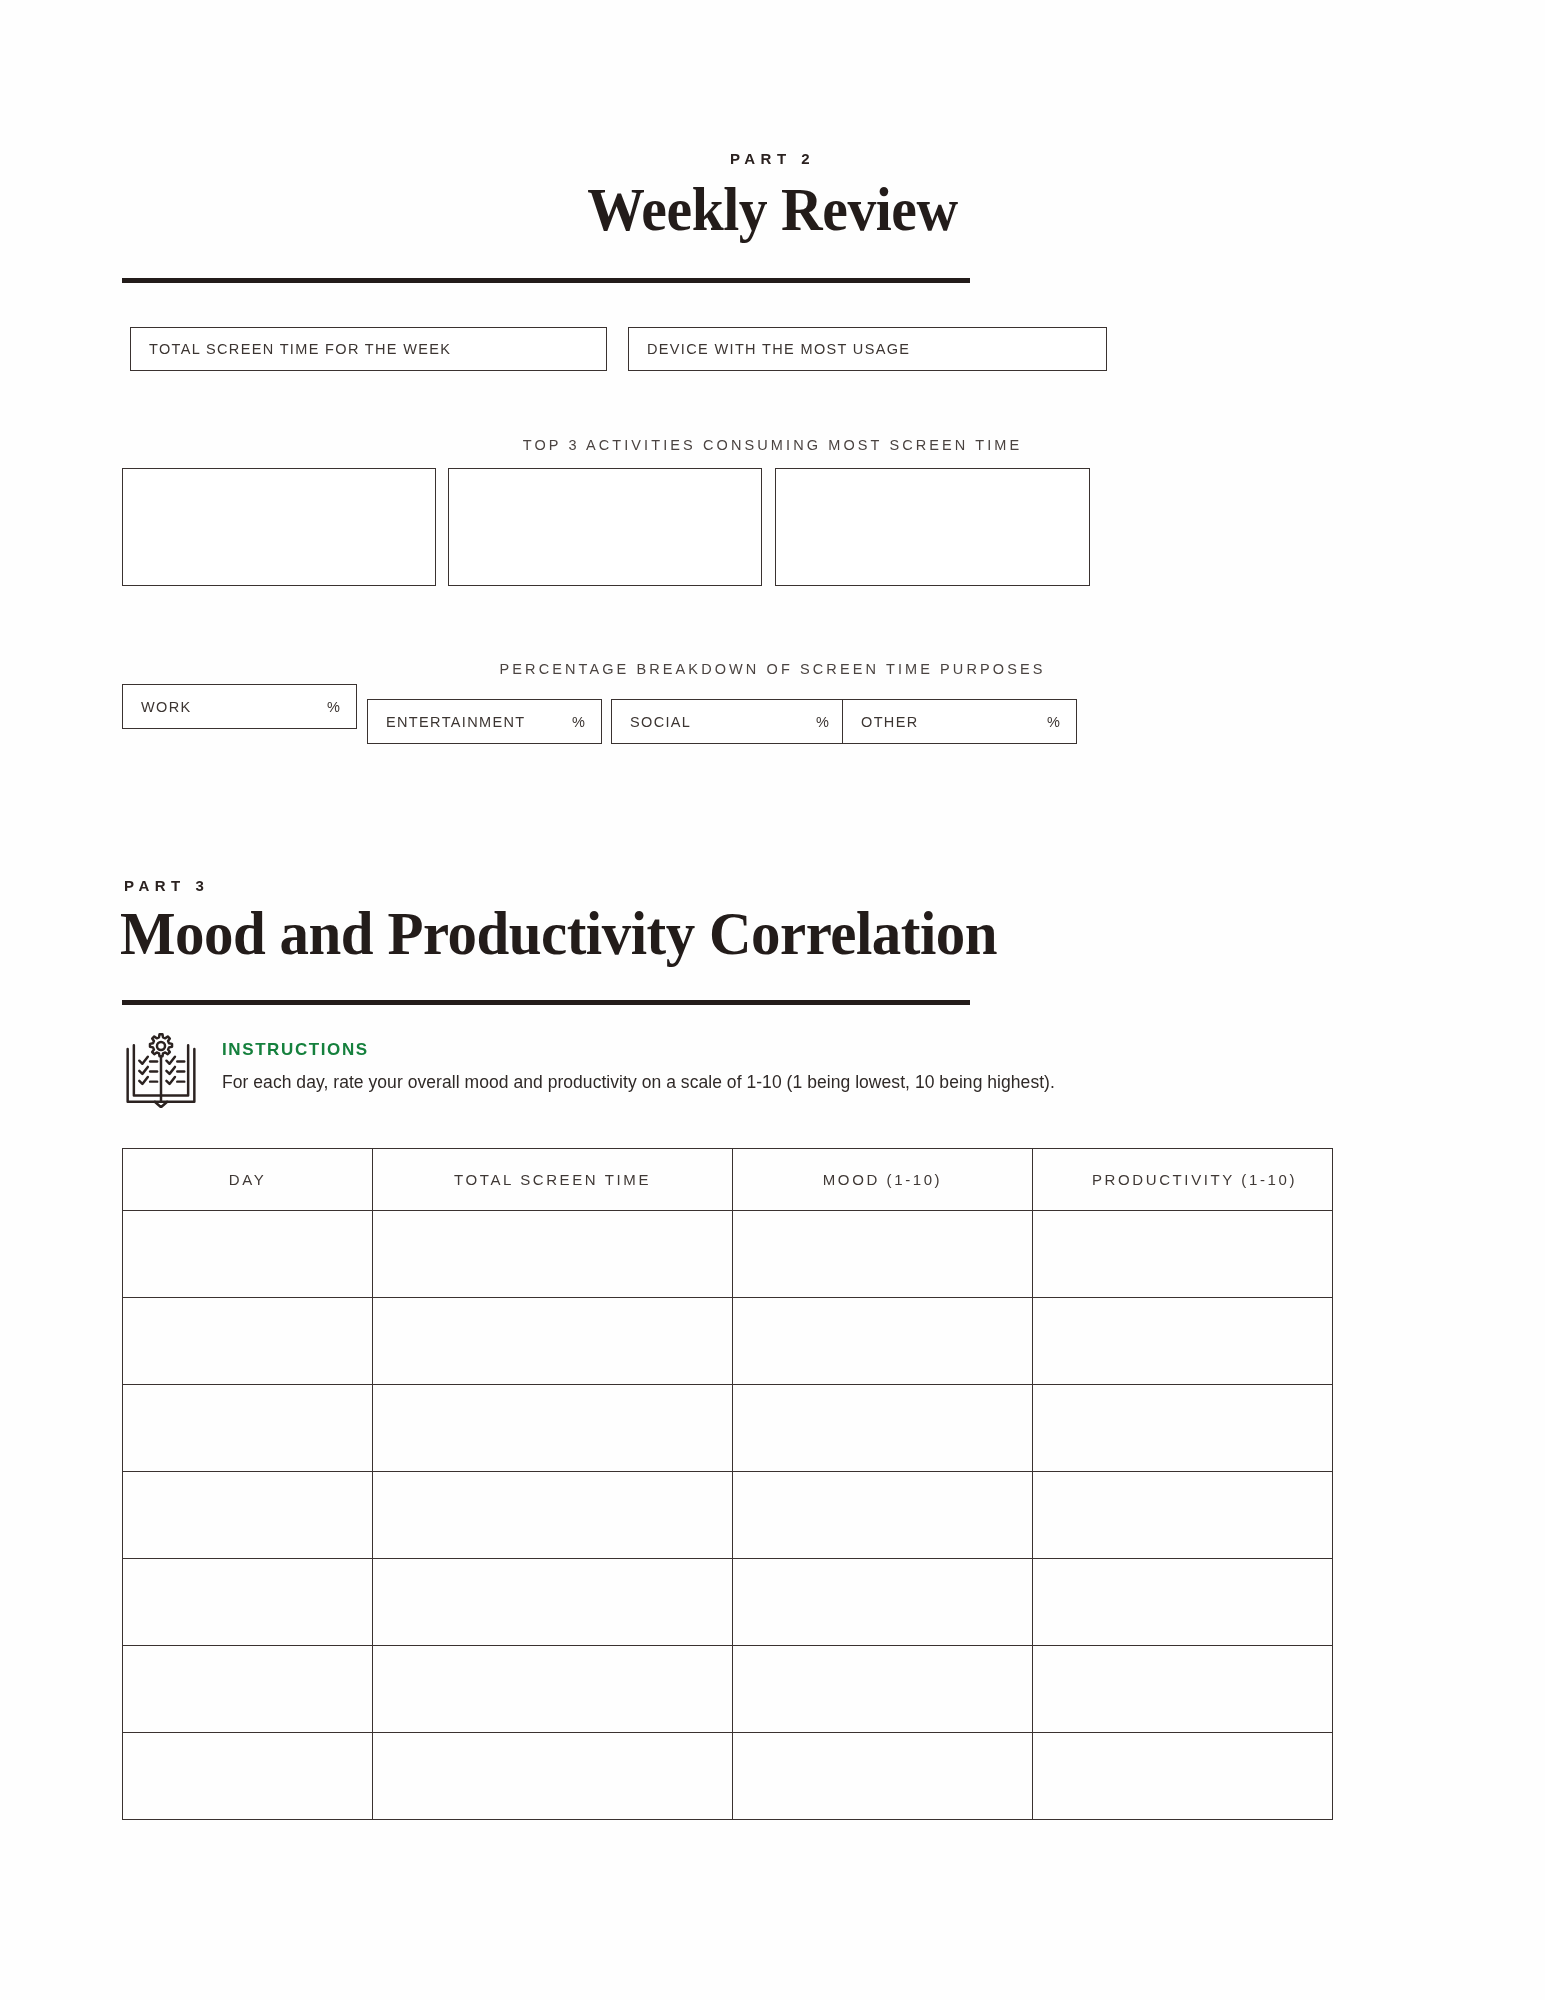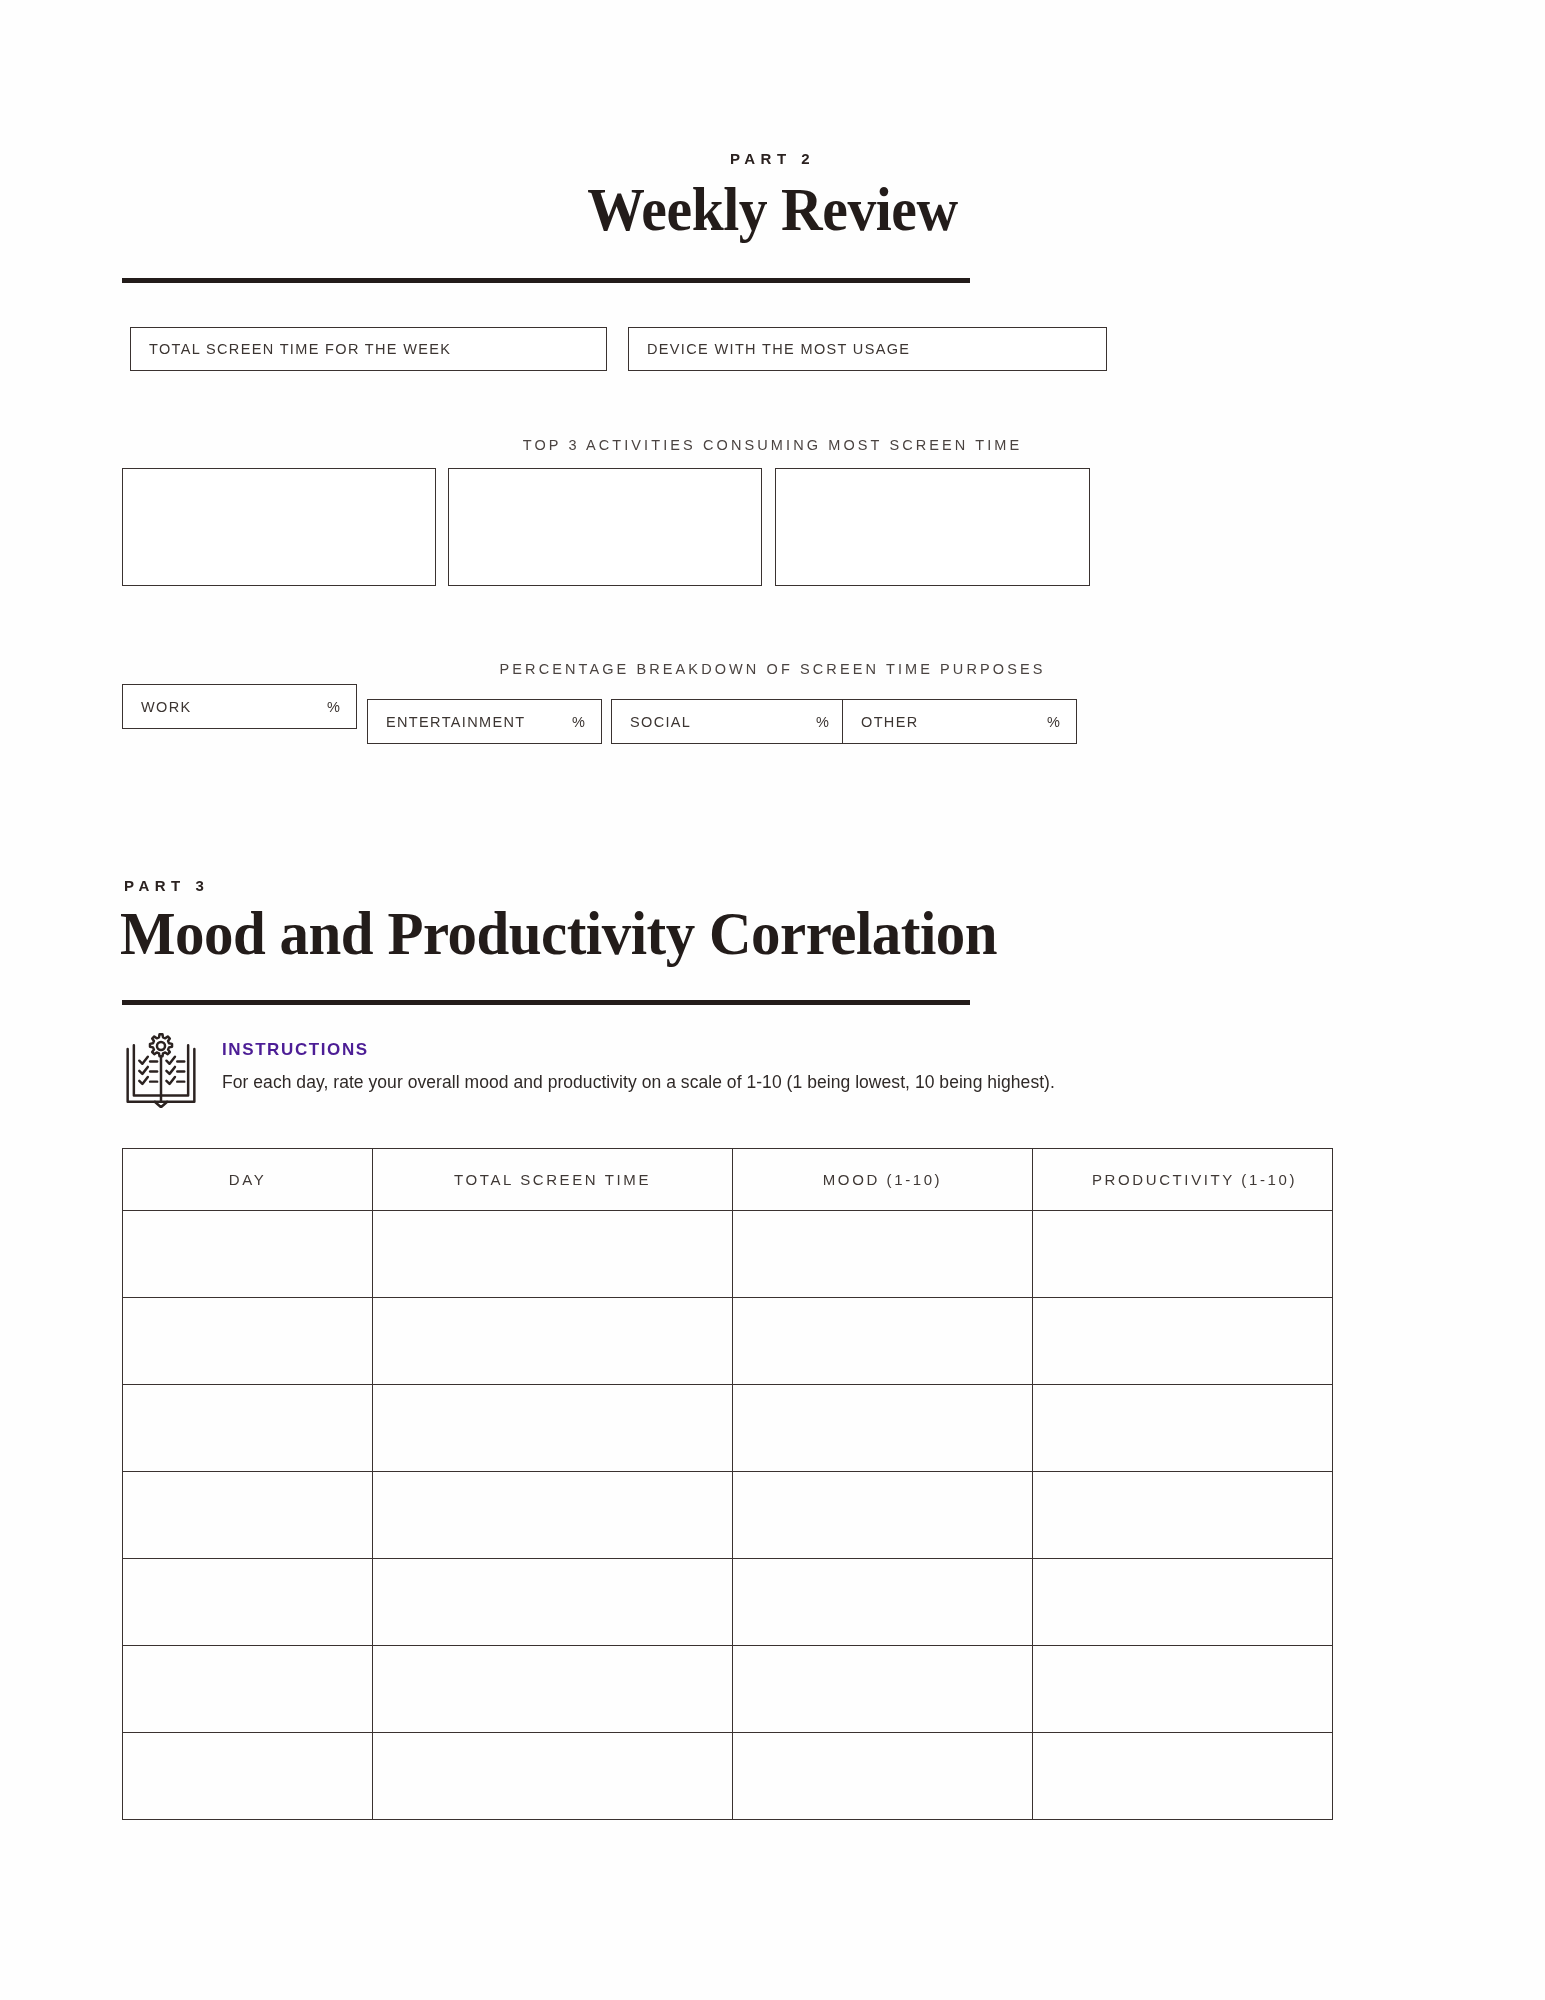--- a/index.html
+++ b/index.html
@@ -141,21 +141,21 @@
     width: 78px;
     height: 76px;
     flex: 0 0 78px;
     margin-top: 2px;
   }
   .instr-text { padding-top: 10px; }
   .instr-title {
     font-size: 17px;
     font-weight: 700;
     letter-spacing: 1.6px;
-    color: #4c1d95;
+    color: #15803d;
     margin-bottom: 10px;
   }
   .instr-body {
     font-size: 17.5px;
     line-height: 24px;
     color: #2f2927;
     letter-spacing: 0.05px;
   }
 
   

